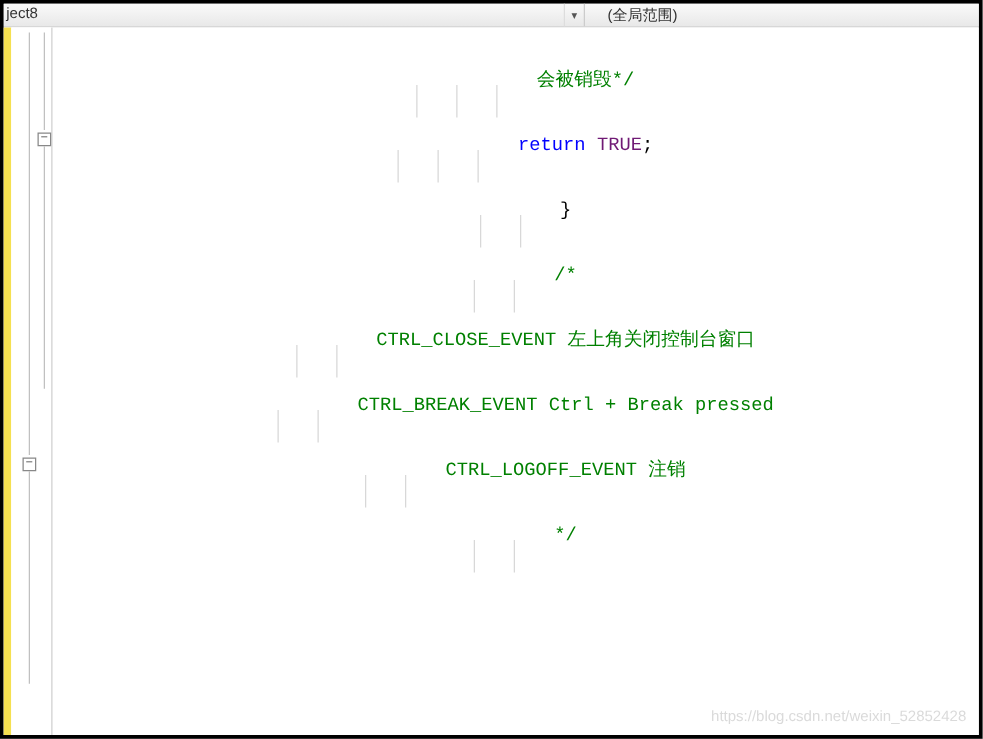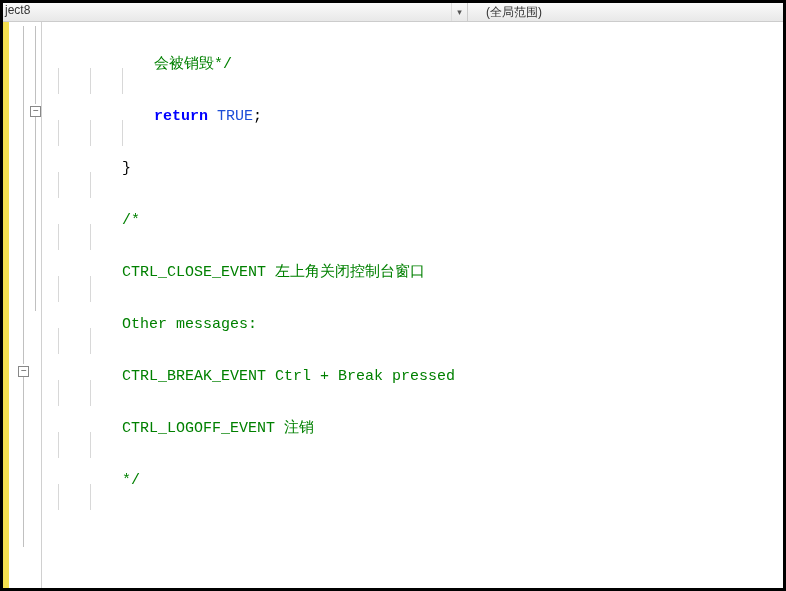--- a/index.html
+++ b/index.html
@@ -84,33 +84,34 @@
       line-height: 1;
       color: #555;
       cursor: pointer;
     }
     .code-pane {
       flex: 1;
       padding-top: 4px;
       line-height: 26px;
       white-space: pre;
       overflow: hidden;
+      text-align: center;
     }
     .line { height: 26px; }
     .ind { display: inline-block; width: 32px; position: relative; }
     .ind::before {
       content: "";
       position: absolute;
       left: 0; top: 0; width: 1px; height: 26px;
       background: #d8d8d8;
     }
     .ind0 { display: inline-block; width: 16px; }
     .c-comment { color: #008000; }
-    .c-keyword { color: #0000ff; font-weight: bold; }
-    .c-macro { color: #1d4ed8; }
+    .c-keyword { color: #0000ff; }
+    .c-macro { color: #701a75; }
     .c-text { color: #000; }
     .watermark {
       position: absolute;
       right: 10px;
       bottom: 8px;
       font-size: 12px;
       color: rgba(150,150,150,0.35);
       font-family: Arial, sans-serif;
     }
     .fold-line-inner { position: absolute; left: 14px; width: 1px; background: #c0c0c0; }
@@ -138,28 +139,28 @@
       <div class="fold-line-inner" style="top:95px;height:194px;left:26px;"></div>
       <div class="fold-box" style="top:344px;left:9px;">−</div>
       <div class="fold-line-inner" style="top:355px;height:170px;"></div>
     </div>
     <div class="code-pane">
 <div class="line"><span class="ind0"></span><span class="ind"></span><span class="ind"></span><span class="ind"></span><span class="c-comment">会被销毁*/</span></div>
 <div class="line"><span class="ind0"></span><span class="ind"></span><span class="ind"></span><span class="ind"></span><span class="c-keyword">return</span> <span class="c-macro">TRUE</span><span class="c-text">;</span></div>
 <div class="line"><span class="ind0"></span><span class="ind"></span><span class="ind"></span><span class="c-text">}</span></div>
 <div class="line"><span class="ind0"></span><span class="ind"></span><span class="ind"></span><span class="c-comment">/*</span></div>
 <div class="line"><span class="ind0"></span><span class="ind"></span><span class="ind"></span><span class="c-comment">CTRL_CLOSE_EVENT 左上角关闭控制台窗口</span></div>
-<div class="line"><span class="ind0"></span><span class="ind"></span><span class="ind"></span><span class="c-comment">Other messages:</span></div>
 <div class="line"><span class="ind0"></span><span class="ind"></span><span class="ind"></span><span class="c-comment">CTRL_BREAK_EVENT Ctrl + Break pressed</span></div>
 <div class="line"><span class="ind0"></span><span class="ind"></span><span class="ind"></span><span class="c-comment">CTRL_LOGOFF_EVENT 注销</span></div>
 <div class="line"><span class="ind0"></span><span class="ind"></span><span class="ind"></span><span class="c-comment">*/</span></div>
 
 
 
 
 
 
 
 
 
     </div>
   </div>
+  <div class="watermark">https://blog.csdn.net/weixin_52852428</div>
 </div>
 
 </body></html>

